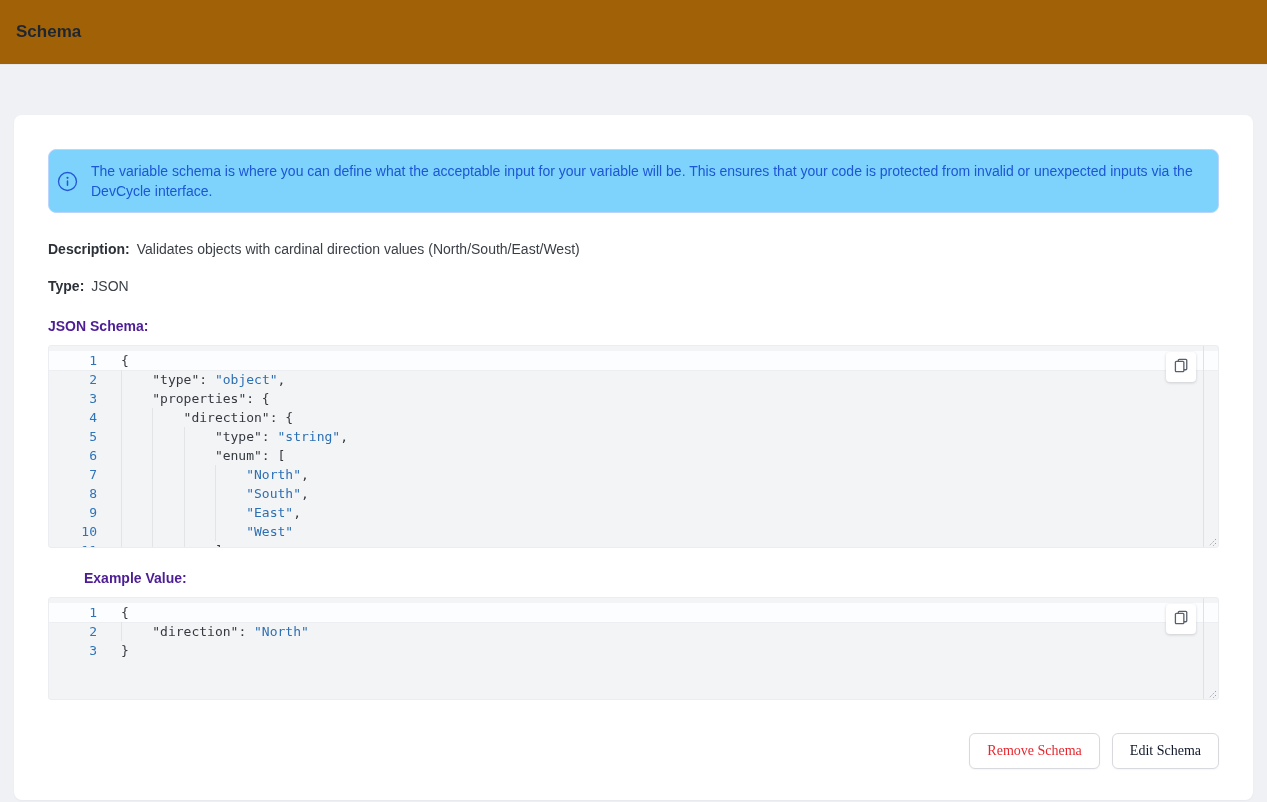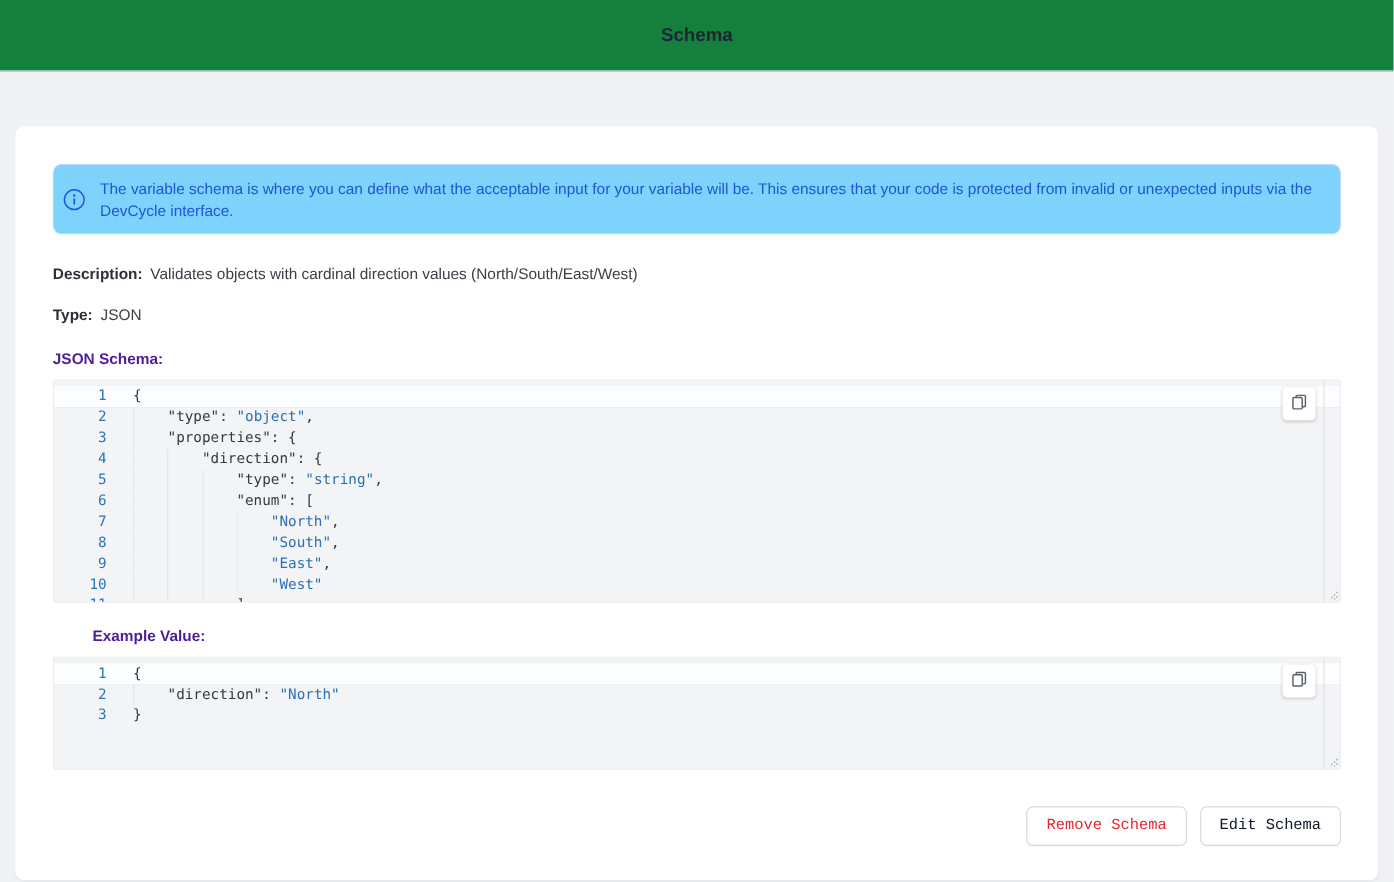--- a/index.html
+++ b/index.html
@@ -6,26 +6,25 @@
   html, body { width: 1267px; height: 802px; }
   body {
     font-family: "Liberation Sans", sans-serif;
     background: #eff1f4;
     color: #33383f;
   }
 
   
   .page-header {
     height: 65px;
-    background: #15803d;
+    background: #a16207;
     border-bottom: 1px solid #e4e6ea;
     display: flex;
     align-items: center;
     padding: 0 16px;
-    justify-content: center;
   }
   .page-title {
     font-size: 17px;
     font-weight: 700;
     color: #1e2632;
   }
 
   
   .card {
     margin: 50px 14px 0;
@@ -128,21 +127,21 @@
     justify-content: flex-end;
     gap: 12px;
     margin-top: 33px;
   }
   .btn {
     height: 36px;
     padding: 0 17px;
     background: #fff;
     border: 1px solid #d7d9de;
     border-radius: 6px;
-    font-family: Liberation Mono, monospace;
+    font-family: Liberation Serif, serif;
     font-size: 14px;
     cursor: pointer;
     box-shadow: 0 1px 2px rgba(15,20,30,0.04);
   }
   .btn.danger { color: #e8262d; }
   .btn.default { color: #0f172a; }
 </style>
 </head>
 <body>
 

